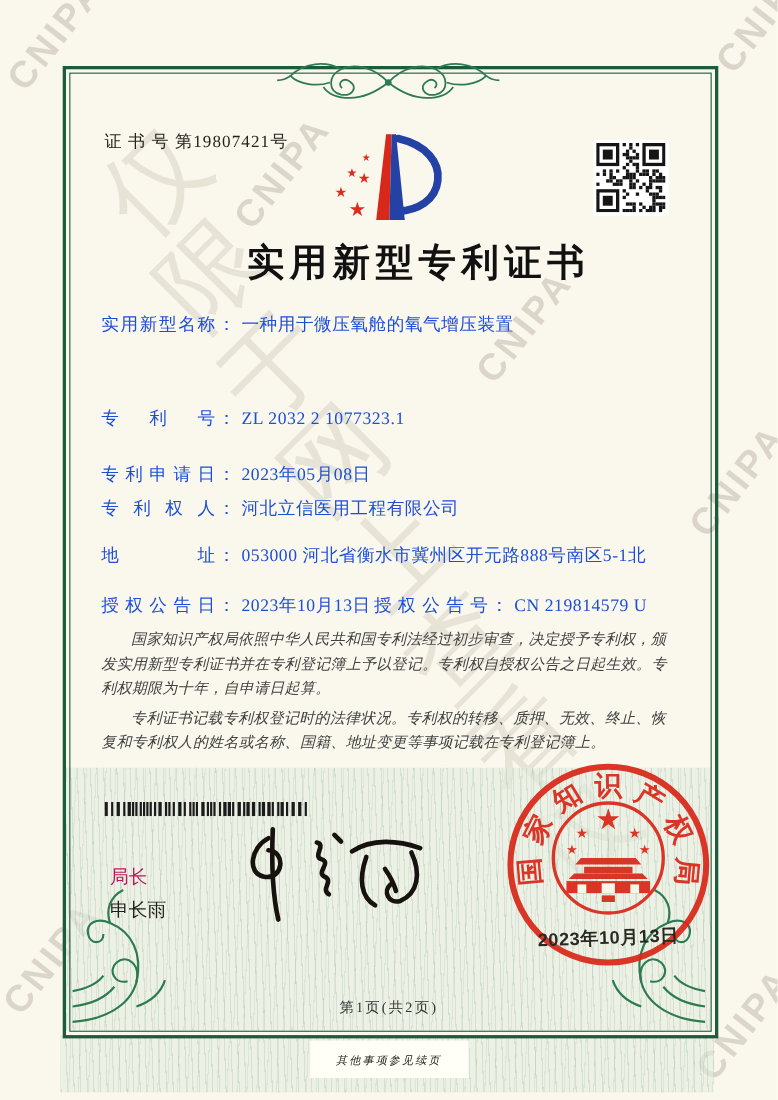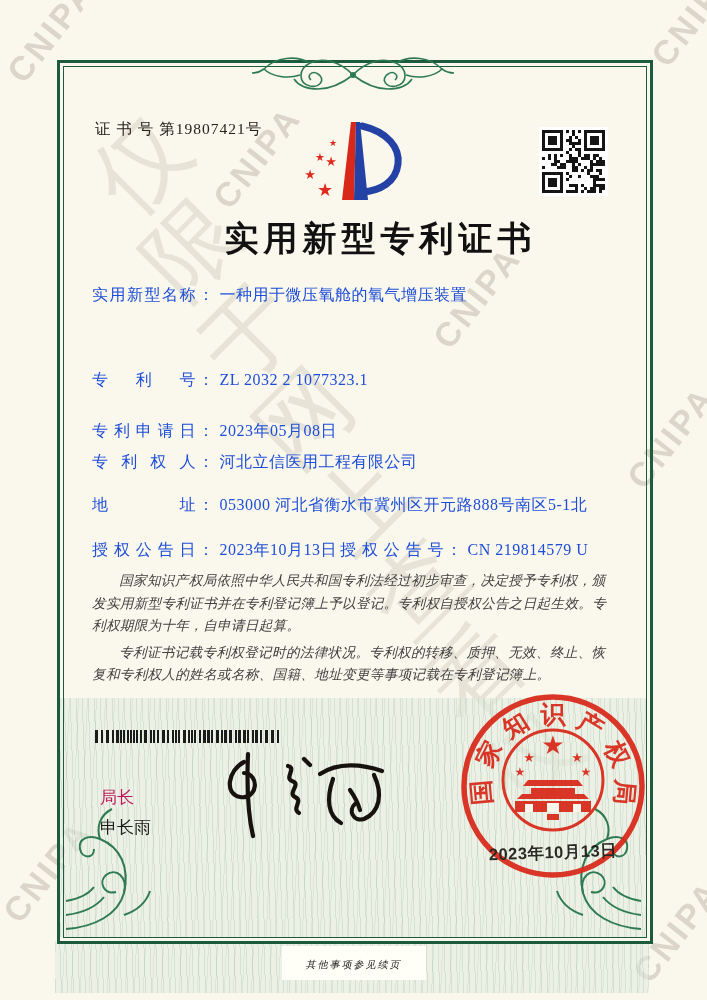--- a/index.html
+++ b/index.html
@@ -403,18 +403,19 @@
         <rect x="58" y="111" width="76" height="11" fill="#D8281A"></rect>
         <rect x="68" y="114" width="8" height="8" fill="#FAF7EC"></rect>
         <rect x="90" y="113" width="12" height="9" fill="#FAF7EC"></rect>
         <rect x="116" y="114" width="8" height="8" fill="#FAF7EC"></rect>
         <rect x="90" y="124" width="12" height="6" fill="#D8281A"></rect>
       </g>
     </svg>
     <div class="seal-date">2023年10月13日</div>
   </div>
 
+  <div class="page-indicator">第1页(共2页)</div>
 
   <div class="note-box">
     <span class="note-text">其他事项参见续页</span>
   </div>
 
 </div>
 
 </body></html>

